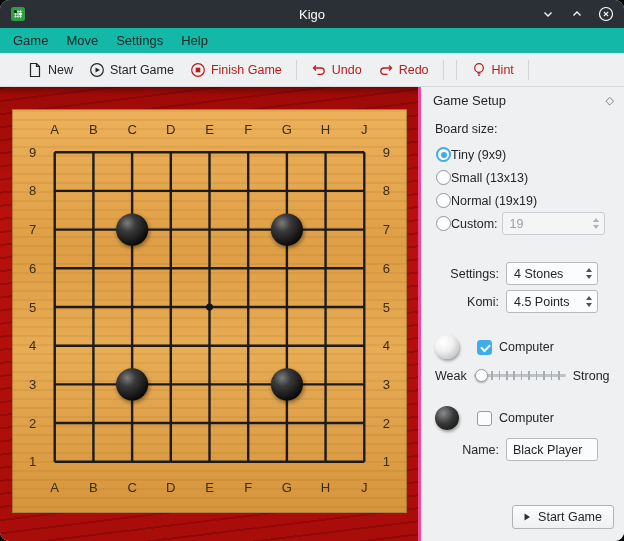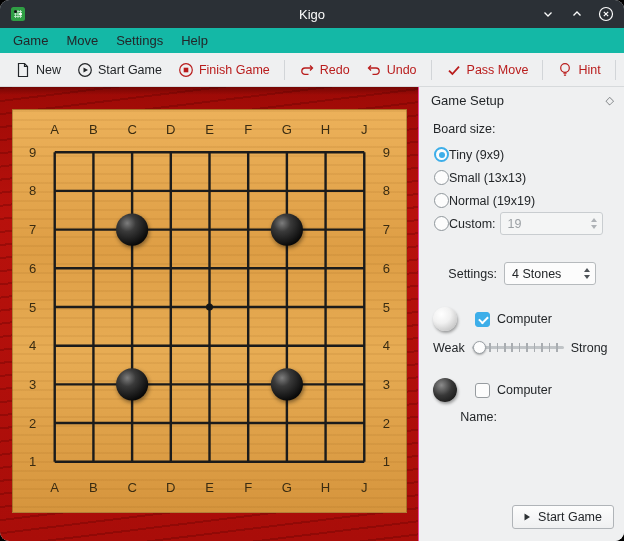--- a/index.html
+++ b/index.html
@@ -18,21 +18,21 @@
     color:#fcfcfc; font-size:13px; pointer-events:none; }
   .win-controls { margin-left:auto; display:flex; align-items:center; gap:13px; z-index:1; }
   .win-btn { display:flex; align-items:center; justify-content:center; width:16px; height:16px; }
 
   
   .menubar { height:25px; background:#14b8a6; display:flex; align-items:center; padding:0 4px; flex:0 0 auto; }
   .menu-item { padding:3px 9px; font-size:13px; color:#232629; border-radius:3px; }
 
   
   .toolbar { height:34px; background:#eff0f1; display:flex; align-items:center;
-    padding:0 8px; gap:2px; border-bottom:1px solid #d7dadc; flex:0 0 auto; }
+    padding:0 20px; gap:2px; border-bottom:1px solid #d7dadc; flex:0 0 auto; }
   .tbtn { display:flex; align-items:center; gap:5px; padding:4px 7px; border:none;
     background:none; font-family:inherit; border-radius:3px; color:#232629; font-size:12.5px; white-space:nowrap; }
   .tbtn .ticon { display:flex; align-items:center; }
   .tbtn.disabled { color:#b91c1c; }
   .tbtn svg { stroke:currentColor; }
   .tsep { width:1px; height:20px; background:#d2d5d8; margin:0 5px; flex:0 0 auto; }
 
   
   .content { flex:1; display:flex; min-height:0; }
 
@@ -48,21 +48,21 @@
       repeating-linear-gradient(180deg, rgba(140,84,15,.10) 0 2px, rgba(255,255,255,0) 2px 9px),
       linear-gradient(180deg, #ecb15a 0%, #de9e45 35%, #e7ac54 60%, #d6953d 100%);
     display:flex; }
   .board-svg { width:100%; height:100%; display:block; }
   .board-svg .grid-line { stroke:#1b1b1b; stroke-width:2.4; }
   .board-svg .coord { font-size:13px; fill:#3a2c12; text-anchor:middle;
     font-family:"Liberation Sans",sans-serif; }
   .board-svg .stone { filter:drop-shadow(1.5px 2.5px 2px rgba(0,0,0,.45)); }
 
   
-  .side-panel { width:206px; flex:0 0 auto; background:#eff0f1; border-left:1px solid #ec4899;
+  .side-panel { width:206px; flex:0 0 auto; background:#eff0f1; border-left:3px solid #ec4899;
     display:flex; flex-direction:column; }
   .panel-header { display:flex; align-items:center; padding:6px 10px 4px 12px; }
   .panel-header .ph-title { font-size:13px; color:#232629; }
   .panel-header .float-btn { margin-left:auto; color:#6d7174; font-size:11px; line-height:1; }
 
   .group-label { margin:10px 0 4px 14px; font-size:12.5px; }
   .opt-row { display:flex; align-items:center; gap:0; margin:6px 0 0 15px; height:17px; }
   .opt-row .opt-label { font-size:12.5px; }
   .radio { width:15px; height:15px; border-radius:50%; border:1px solid #8f969b;
     background:#fcfcfc; position:relative; flex:0 0 auto; }
@@ -186,44 +186,36 @@
             <circle cx="8" cy="8" r="6.3"></circle>
             <rect x="5.7" y="5.7" width="4.6" height="4.6" fill="currentColor" stroke="none"></rect>
           </svg>
       </span>
       <span>Finish Game</span>
     </div>
     <div class="tsep"></div>
     <div class="tbtn disabled">
       <span class="ticon">
         <svg width="16" height="16" viewBox="0 0 16 16" fill="none" stroke-width="1.3">
+            <path d="M5 3.5 L2.5 6 L5 8.5"></path>
+            <path d="M2.9 6 H10 a3.2 3.2 0 0 1 0 6.4 H6.5"></path>
+          </svg>
+      </span>
+      <span>Undo</span>
+    </div>
+    <div class="tbtn disabled">
+      <span class="ticon">
+        <svg width="16" height="16" viewBox="0 0 16 16" fill="none" stroke-width="1.3">
             <path d="M11 3.5 L13.5 6 L11 8.5"></path>
             <path d="M13.1 6 H6 a3.2 3.2 0 0 0 0 6.4 H9.5"></path>
           </svg>
       </span>
       <span>Redo</span>
     </div>
-    <div class="tbtn disabled">
-      <span class="ticon">
-        <svg width="16" height="16" viewBox="0 0 16 16" fill="none" stroke-width="1.3">
-            <path d="M5 3.5 L2.5 6 L5 8.5"></path>
-            <path d="M2.9 6 H10 a3.2 3.2 0 0 1 0 6.4 H6.5"></path>
-          </svg>
-      </span>
-      <span>Undo</span>
-    </div>
     <div class="tsep"></div>
-    <div class="tbtn disabled">
-      <span class="ticon">
-        <svg width="16" height="16" viewBox="0 0 16 16" fill="none" stroke-width="1.8">
-            <path d="M3 8.6 L6.4 12 L13 4.6"></path>
-          </svg>
-      </span>
-      <span>Pass Move</span>
-    </div>
     <div class="tsep"></div>
     <div class="tbtn disabled">
       <span class="ticon">
         <svg width="16" height="16" viewBox="0 0 16 16" fill="none" stroke-width="1.2">
             <circle cx="8" cy="6" r="4.3"></circle>
             <path d="M6.4 11.2 h3.2 M6.9 13.2 h2.2"></path>
           </svg>
       </span>
       <span>Hint</span>
     </div>
@@ -344,20 +336,30 @@
       <div class="form-row mt-lg">
         <span class="form-label">Settings:</span>
         <span class="spinbox">
           <span>4 Stones</span>
           <span class="spin-arrows">
             <span class="arr-up"></span>
             <span class="arr-down"></span>
           </span>
         </span>
       </div>
+      <div class="form-row">
+        <span class="form-label">Komi:</span>
+        <span class="spinbox">
+          <span>4.5 Points</span>
+          <span class="spin-arrows">
+            <span class="arr-up"></span>
+            <span class="arr-down"></span>
+          </span>
+        </span>
+      </div>
 
       <div class="player-row mt-xl">
         <span class="stone-sphere white"></span>
         <span class="check-wrap">
           <span class="checkbox on"></span>
           <span class="check-label">Computer</span>
         </span>
       </div>
       <div class="slider-row">
         <span class="minmax">Weak</span>
@@ -371,20 +373,21 @@
 
       <div class="player-row mt-xl">
         <span class="stone-sphere black"></span>
         <span class="check-wrap">
           <span class="checkbox"></span>
           <span class="check-label">Computer</span>
         </span>
       </div>
       <div class="form-row mt-sm">
         <span class="form-label">Name:</span>
+        <input class="text-input" type="text" value="Black Player" style="">
       </div>
 
       <div class="panel-spacer"></div>
 
       <div class="button-row">
         <div class="push-button">
           <span style="display:flex;">
             <svg width="10" height="10" viewBox="0 0 10 10">
                 <path d="M2.5 1.5 L8 5 L2.5 8.5 Z" fill="#2c3033"></path>
               </svg>

